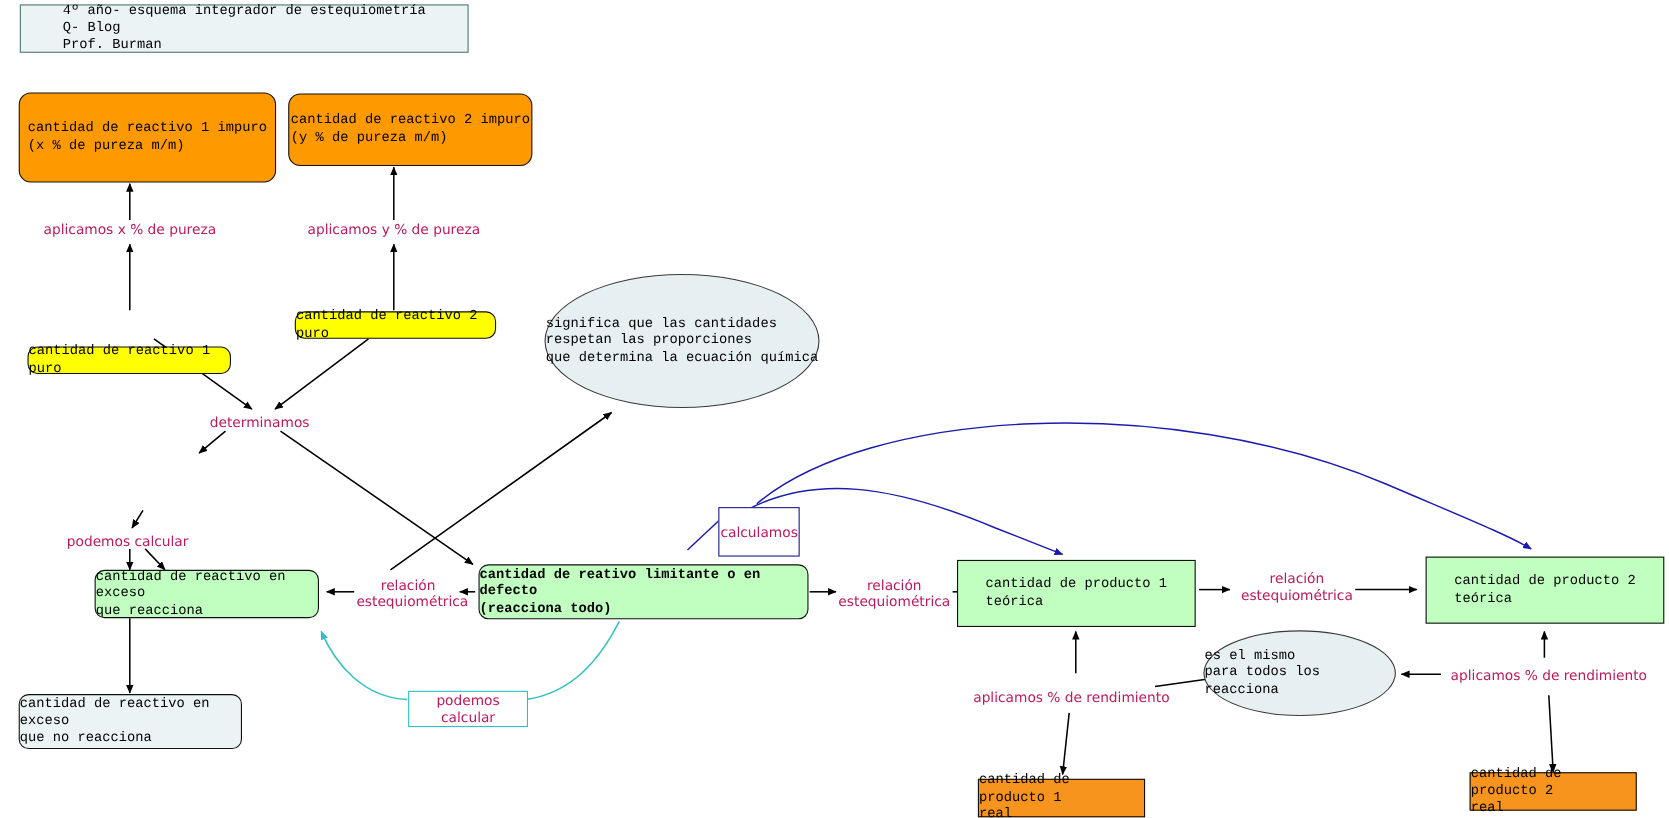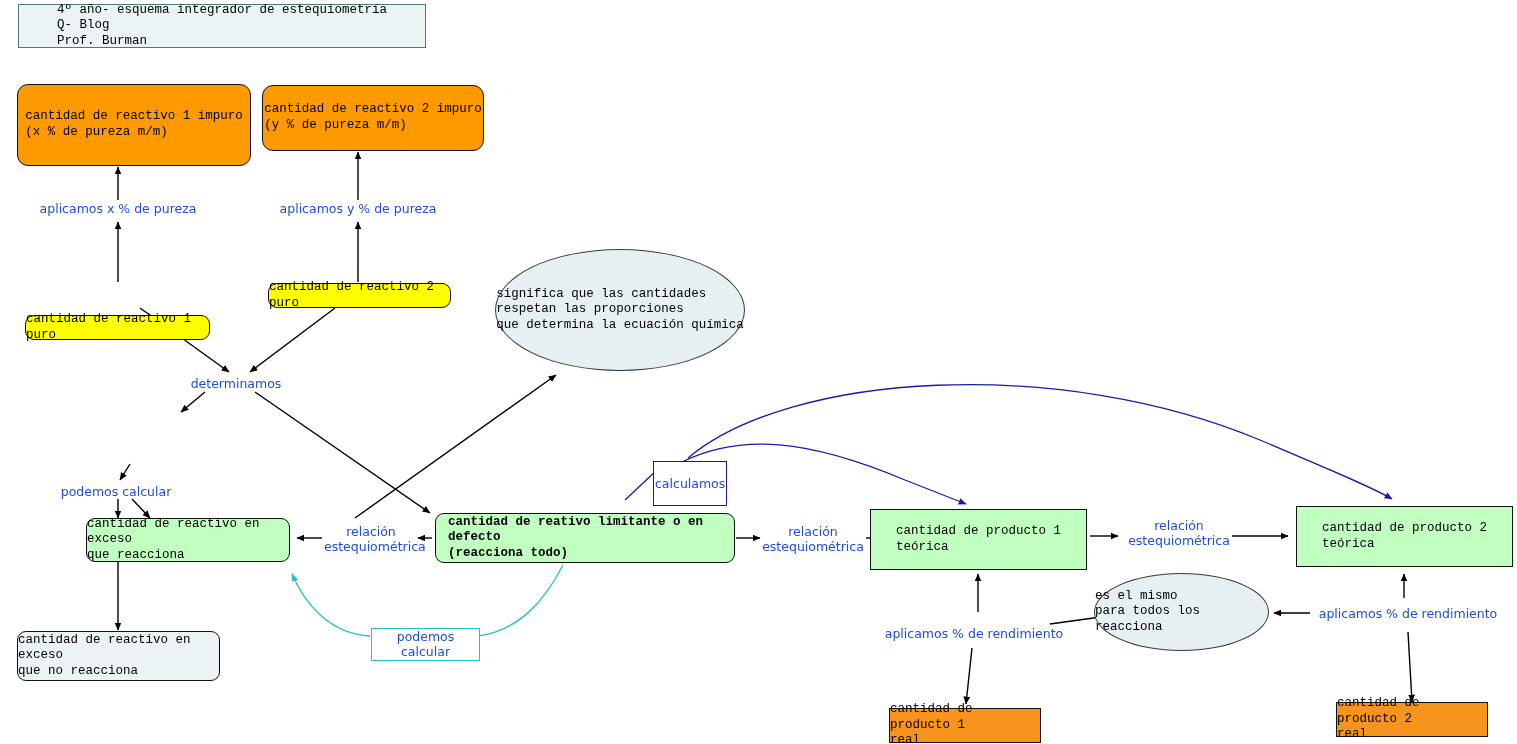--- a/index.html
+++ b/index.html
@@ -79,21 +79,21 @@
     background:#e6eff2;
     border:1.5px solid #3b3b3b;
     border-radius:50%;
   }
   .bold{font-weight:bold;}
   
   .edge-label{
     position:absolute;
     font-size:12.5px;
     line-height:1.22;
-    color:#1d4ed8;
+    color:#be185d;
     text-align:center;
     white-space:pre-line;
     background:transparent;
   }
   .edge-label.boxed-blue{
     border:1px solid #1a1a8c;
     background:#ffffff;
     padding:14px 1px;
   }
   .edge-label.boxed-cyan{
@@ -195,21 +195,21 @@
 respetan las proporciones
 que determina la ecuación química</div>
 
 
   <div class="node n-green-round" style="left:86px;top:518px;width:204px;height:44px;">cantidad de reactivo en exceso
 que reacciona</div>
 
   <div class="node n-grey-round" style="left:17px;top:631px;width:203px;height:50px;">cantidad de reactivo en exceso
 que no reacciona</div>
 
-  <div class="node n-green-round bold" style="left:435px;top:513px;width:300px;height:50px;padding-left:12px;">cantidad de reativo limitante o en defecto
+  <div class="node n-green-round bold" style="left:435px;top:513px;width:300px;height:50px;">cantidad de reativo limitante o en defecto
 (reacciona todo)</div>
 
   <div class="node n-green-sharp" style="left:870px;top:509px;width:217px;height:61px;">cantidad de producto 1
 teórica</div>
 
   <div class="node n-green-sharp" style="left:1296px;top:506px;width:217px;height:61px;">cantidad de producto 2
 teórica</div>
 
   <div class="node n-ellipse" style="left:1094px;top:573px;width:175px;height:78px;">es el mismo
 para todos los reacciona</div>

